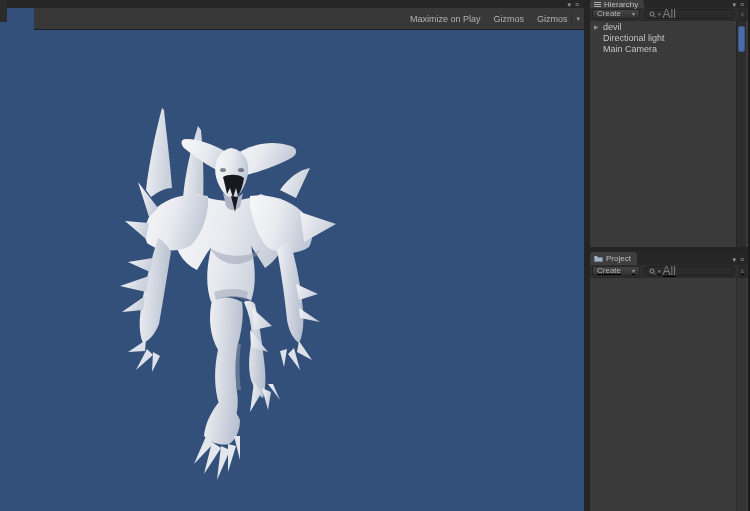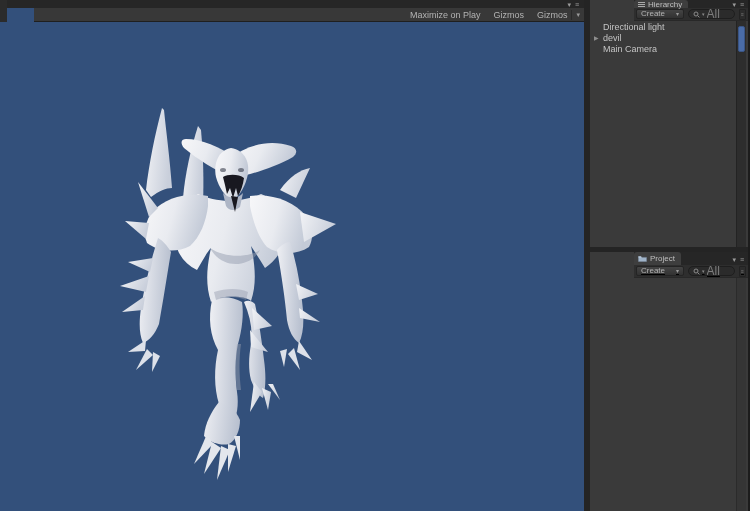--- a/index.html
+++ b/index.html
@@ -21,40 +21,40 @@
   .gv-tabstrip {
     position:absolute; top:0; left:0; right:0; height:8px;
     background:#262626;
   }
   .gv-panelmenu {
     position:absolute; right:5px; top:0; height:8px;
     display:flex; align-items:center; gap:4px;
     color:#9C9C9C; font-size:7px; line-height:1;
   }
   .gv-toolbar {
-    position:absolute; top:8px; left:0; right:0; height:14px;
+    position:absolute; top:8px; left:0; right:0; height:22px;
     background:#383838; border-bottom:1px solid #1F1F1F;
     display:flex; align-items:center; justify-content:flex-end;
     padding-right:4px; gap:13px;
     font-size:9px; color:#B3B3B3; white-space:nowrap;margin-left:34px;
   }
   .gv-edge-nub { position:absolute; left:0; top:0; width:7px; height:22px; background:#2B2B2B; }
   .gv-btn { cursor:default; }
   .gizmos-wrap { display:flex; align-items:center; gap:4px; }
   .tb-sep { width:1px; height:10px; background:#2A2A2A; }
   .dd-arrow { font-size:7px; color:#9A9A9A; line-height:1; }
 
   
   .divider-v { position:absolute; left:584px; top:0; width:6px; height:511px; background:#242424; }
 
   
   .right-col { position:absolute; left:590px; top:0; width:160px; height:511px; background:#242424; }
   .win-edge { position:absolute; left:158px; top:0; width:2px; height:511px; background:#1C1C1C; }
 
-  .panel { position:absolute; left:0; width:158px; background:#3A3A3A;padding-left:44px; }
+  .panel { position:absolute; left:0; width:158px; background:#3A3A3A; }
   .panel-hierarchy { top:0; height:247px; }
   .panel-divider { position:absolute; left:0; top:247px; width:158px; height:5px; background:#242424; }
   .panel-project { top:252px; height:259px;text-decoration:underline; }
 
   .tabstrip { position:relative; background:#262626; }
   .tabstrip-h { height:8px; }
   .tabstrip-p { height:13px; }
   .tab {
     position:absolute; left:0; bottom:0; height:100%;
     background:#3E3E3E; border-radius:3px 3px 0 0;
@@ -256,26 +256,26 @@
             <line x1="4.6" y1="4.6" x2="6.4" y2="6.4" stroke="#8A8A8A" stroke-width="1"></line>
           </svg>
           <span class="mag-dd">▾</span>
           <input value="" placeholder="All" style="">
         </div>
         <div class="scroll-stub">≡</div>
       </div>
 
       <div class="tree">
         <div class="tree-row">
+          <span class="expander">▶</span>
+          <span>devil</span>
+        </div>
+        <div class="tree-row">
           <span class="indent"></span>
           <span>Directional light</span>
-        </div>
-        <div class="tree-row">
-          <span class="expander">▶</span>
-          <span>devil</span>
         </div>
         <div class="tree-row">
           <span class="indent"></span>
           <span>Main Camera</span>
         </div>
       </div>
 
       <div class="vscroll">
         <div class="vscroll-thumb"></div>
       </div>

